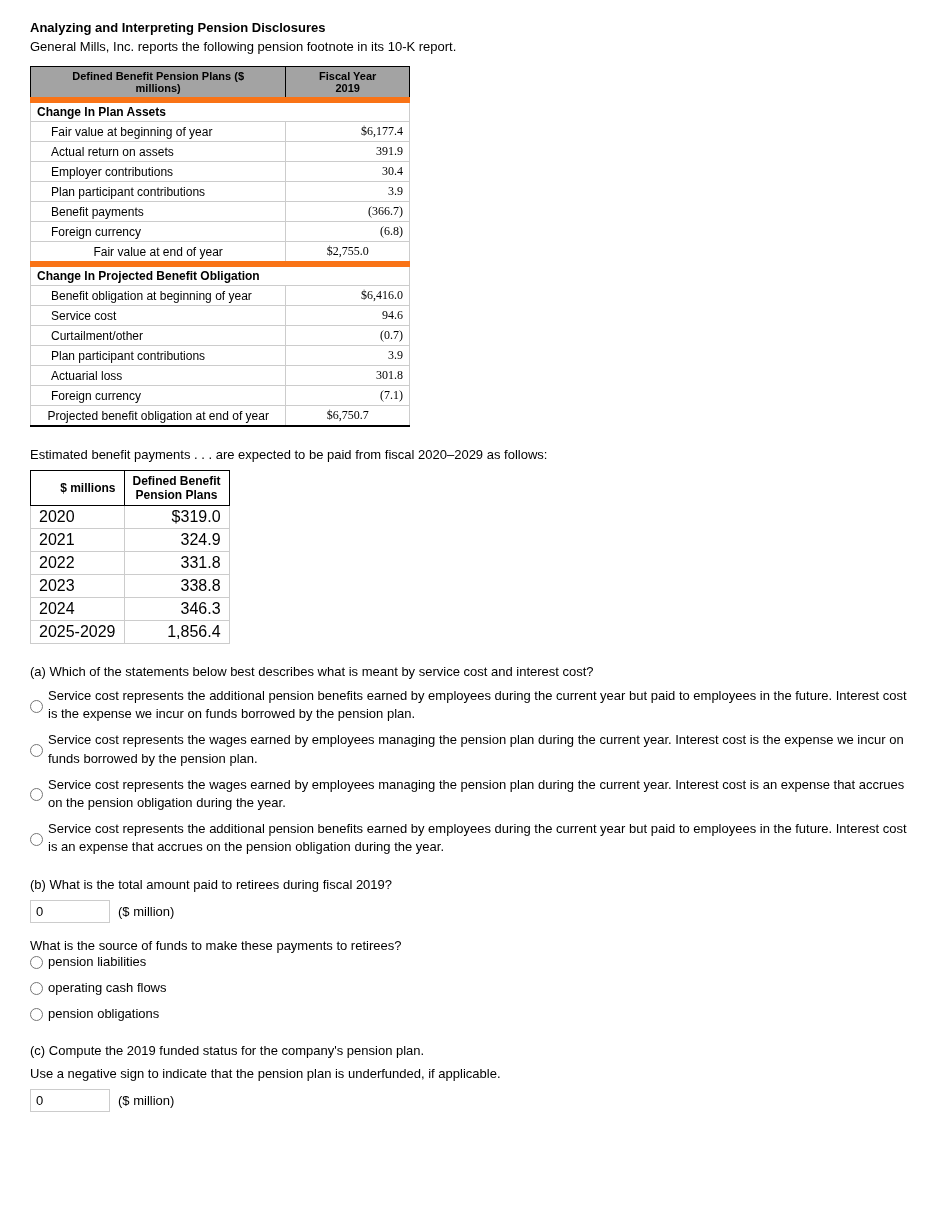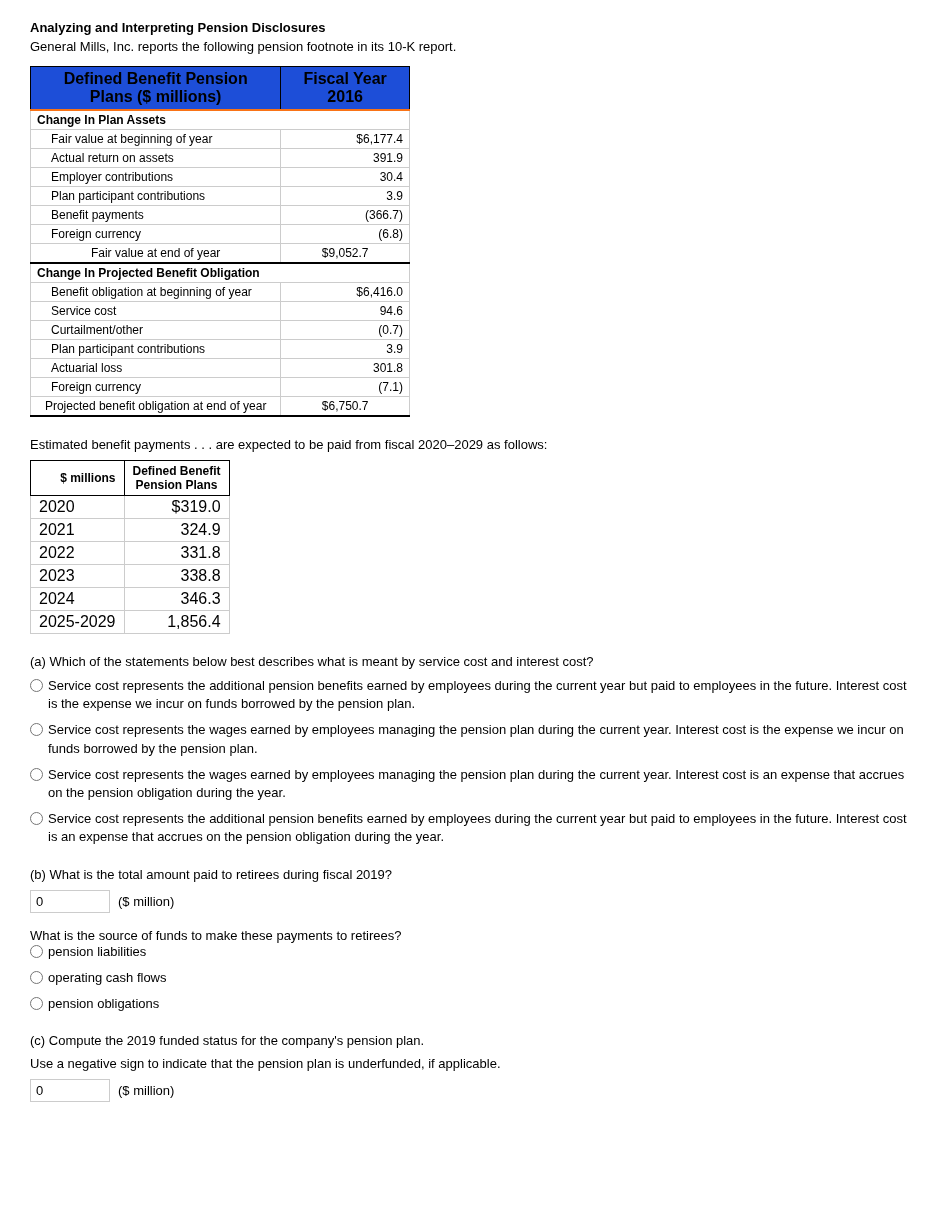--- a/index.html
+++ b/index.html
@@ -18,42 +18,43 @@
     .subtitle {
       margin-bottom: 12px;
     }
     
     .pension-table {
       border-collapse: collapse;
       width: 380px;
       margin-bottom: 20px;
     }
     .pension-table th {
-      background: #1d4ed8;
+      background: #a3a3a3;
       border: 1px solid #000;
       padding: 3px 20px;
       font-weight: bold;
-      font-size: 16px;
+      font-size: 11px;
     }
     .pension-table td {
       border: 1px solid #ccc;
       padding: 2px 6px;
       font-size: 12px;
     }
     .pension-table .section-header td {
       font-weight: bold;
       background: #fff;
-      border-top: 2px solid #f97316;
+      border-top: 6px solid #f97316;
       border-bottom: 1px solid #ccc;
     }
     .pension-table .indent td:first-child {
       padding-left: 20px;
     }
     .pension-table .value-cell {
       text-align: right;
+      font-family: Liberation Serif, serif;
     }
     .pension-table .total-row td {
       border-top: 1px solid #000;
       border-bottom: 2px solid #000;
       text-align: center;
     }
     .header-row th {
       border: 1px solid #000;
     }
     
@@ -81,21 +82,21 @@
     }
     
     .question-block {
       margin-bottom: 18px;
     }
     .question-label {
       margin-bottom: 8px;
     }
     .radio-option {
       display: flex;
-      align-items: flex-start;
+      align-items: center;
       margin-bottom: 8px;
     }
     .radio-option input[type="radio"] {
       margin-top: 2px;
       margin-right: 5px;
       flex-shrink: 0;
     }
     .radio-option label {
       font-size: 13px;
       line-height: 1.4;
@@ -122,21 +123,21 @@
 </head>
 <body>
 
 <div class="page-title">Analyzing and Interpreting Pension Disclosures</div>
 <div class="subtitle">General Mills, Inc. reports the following pension footnote in its 10-K report.</div>
 
 <table class="pension-table">
   <thead>
     <tr class="header-row">
       <th>Defined Benefit Pension Plans ($ millions)</th>
-      <th style="text-align:center;">Fiscal Year 2016</th>
+      <th style="text-align:center;">Fiscal Year 2019</th>
     </tr>
   </thead>
   <tbody>
 
     <tr class="section-header">
       <td colspan="2">Change In Plan Assets</td>
     </tr>
 
     <tr class="indent">
       <td>Fair value at beginning of year</td>
@@ -158,21 +159,21 @@
       <td>Benefit payments</td>
       <td class="value-cell">(366.7)</td>
     </tr>
     <tr class="indent">
       <td>Foreign currency</td>
       <td class="value-cell">(6.8)</td>
     </tr>
 
     <tr class="total-row">
       <td>Fair value at end of year</td>
-      <td class="value-cell">$9,052.7</td>
+      <td class="value-cell">$2,755.0</td>
     </tr>
 
     <tr class="section-header">
       <td colspan="2">Change In Projected Benefit Obligation</td>
     </tr>
 
     <tr class="indent">
       <td>Benefit obligation at beginning of year</td>
       <td class="value-cell">$6,416.0</td>
     </tr>

